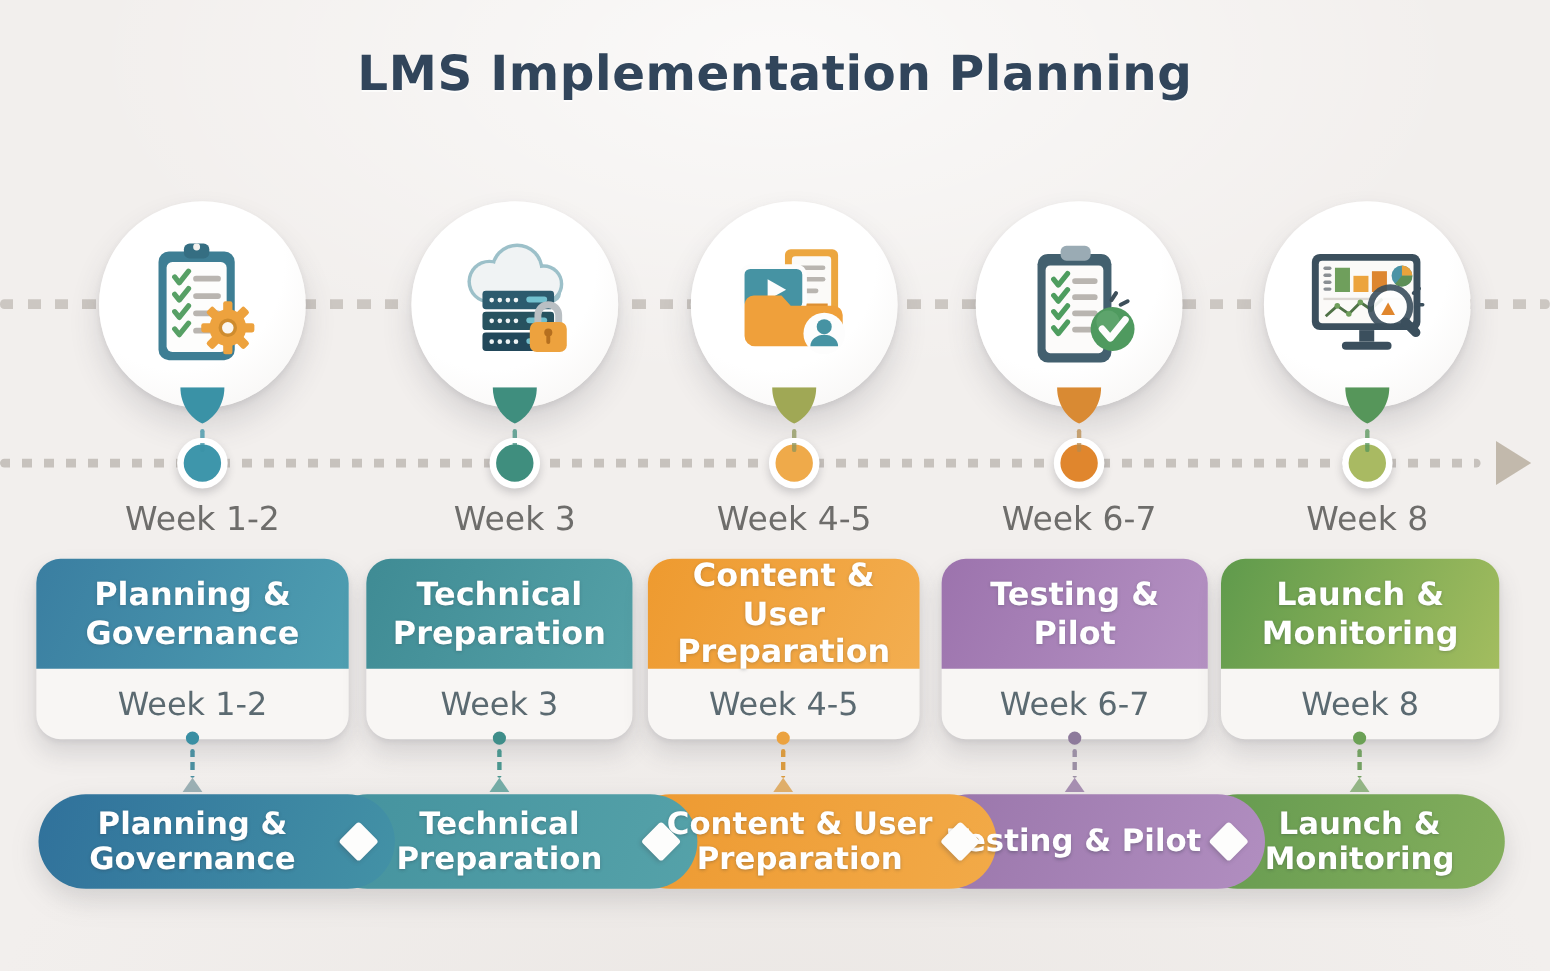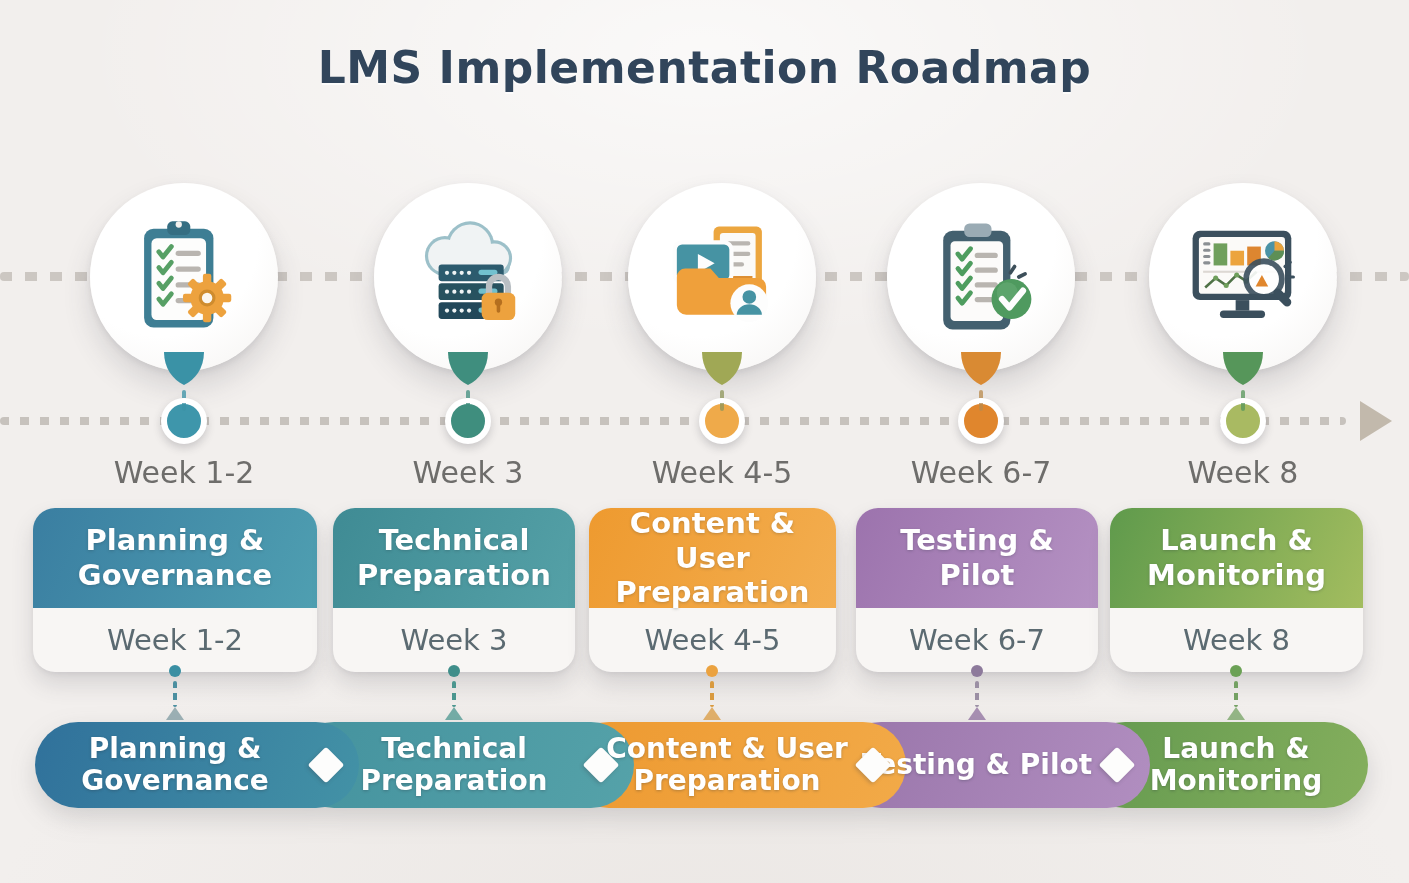--- a/index.html
+++ b/index.html
@@ -106,21 +106,21 @@
   
   .p0 .hd{background:linear-gradient(115deg,#3a7ea1,#4f9fb1);}
   .p1 .hd{background:linear-gradient(115deg,#3f8b94,#55a1a7);}
   .p2 .hd{background:linear-gradient(115deg,#ee9a2f,#f3ae50);}
   .p3 .hd{background:linear-gradient(115deg,#9c73ad,#b592c3);}
   .p4 .hd{background:linear-gradient(115deg,#5f9a4c,#a3bd5f);}
 </style>
 </head>
 <body>
 
-<div class="abs title">LMS Implementation Roadmap</div>
+<div class="abs title">LMS Implementation Planning</div>
 
 <div class="abs dash-line-top"></div>
 
 <div class="abs circle" style="left:90px">
   <svg viewBox="0 0 120 120">
     <rect x="22" y="14" width="66" height="94" rx="9" fill="#3e7e94"></rect>
     <rect x="29" y="23" width="52" height="78" rx="5" fill="#fdfdfc"></rect>
     <rect x="44" y="7" width="22" height="13" rx="5" fill="#356e82"></rect>
     <circle cx="55" cy="10" r="3" fill="#f3f1ee"></circle>
     <g stroke="#57a065" stroke-width="4.5" fill="none" stroke-linecap="round" stroke-linejoin="round">

